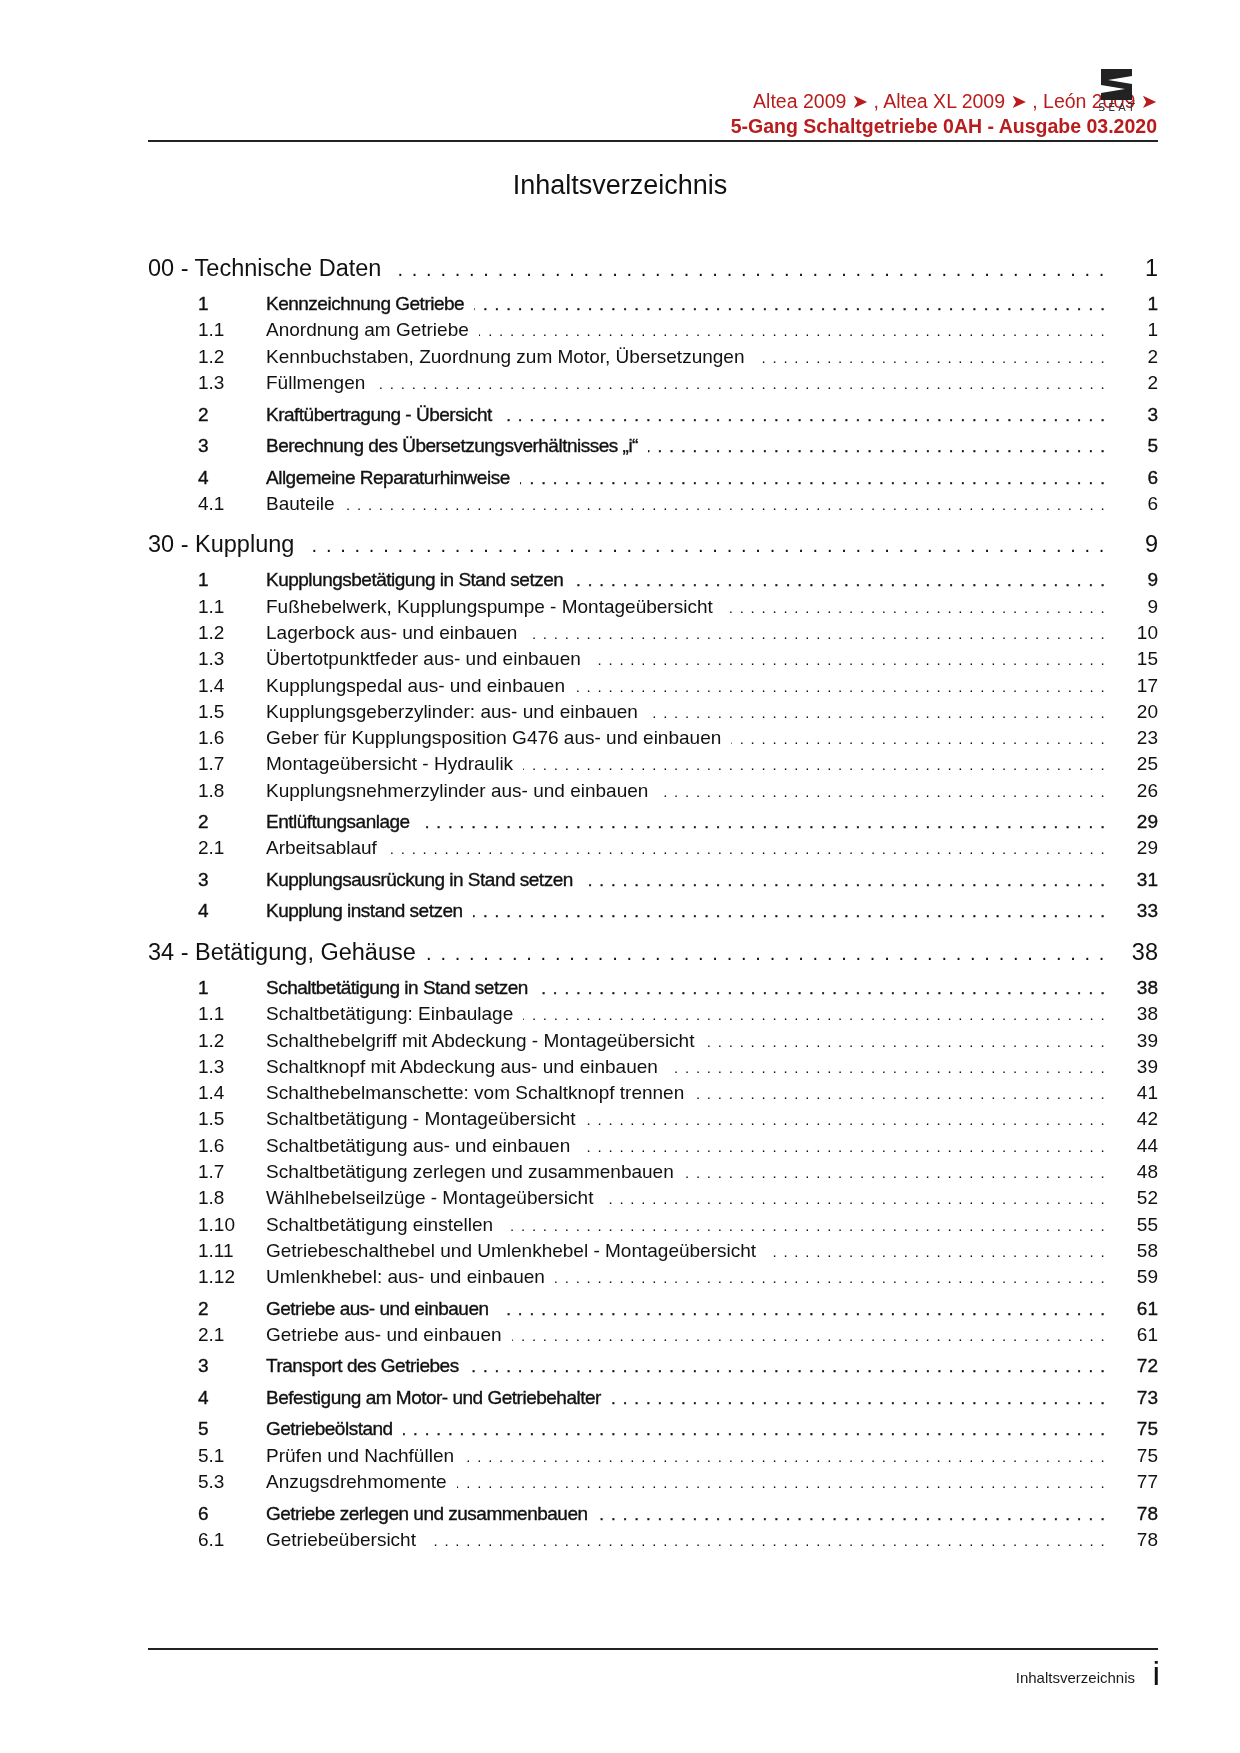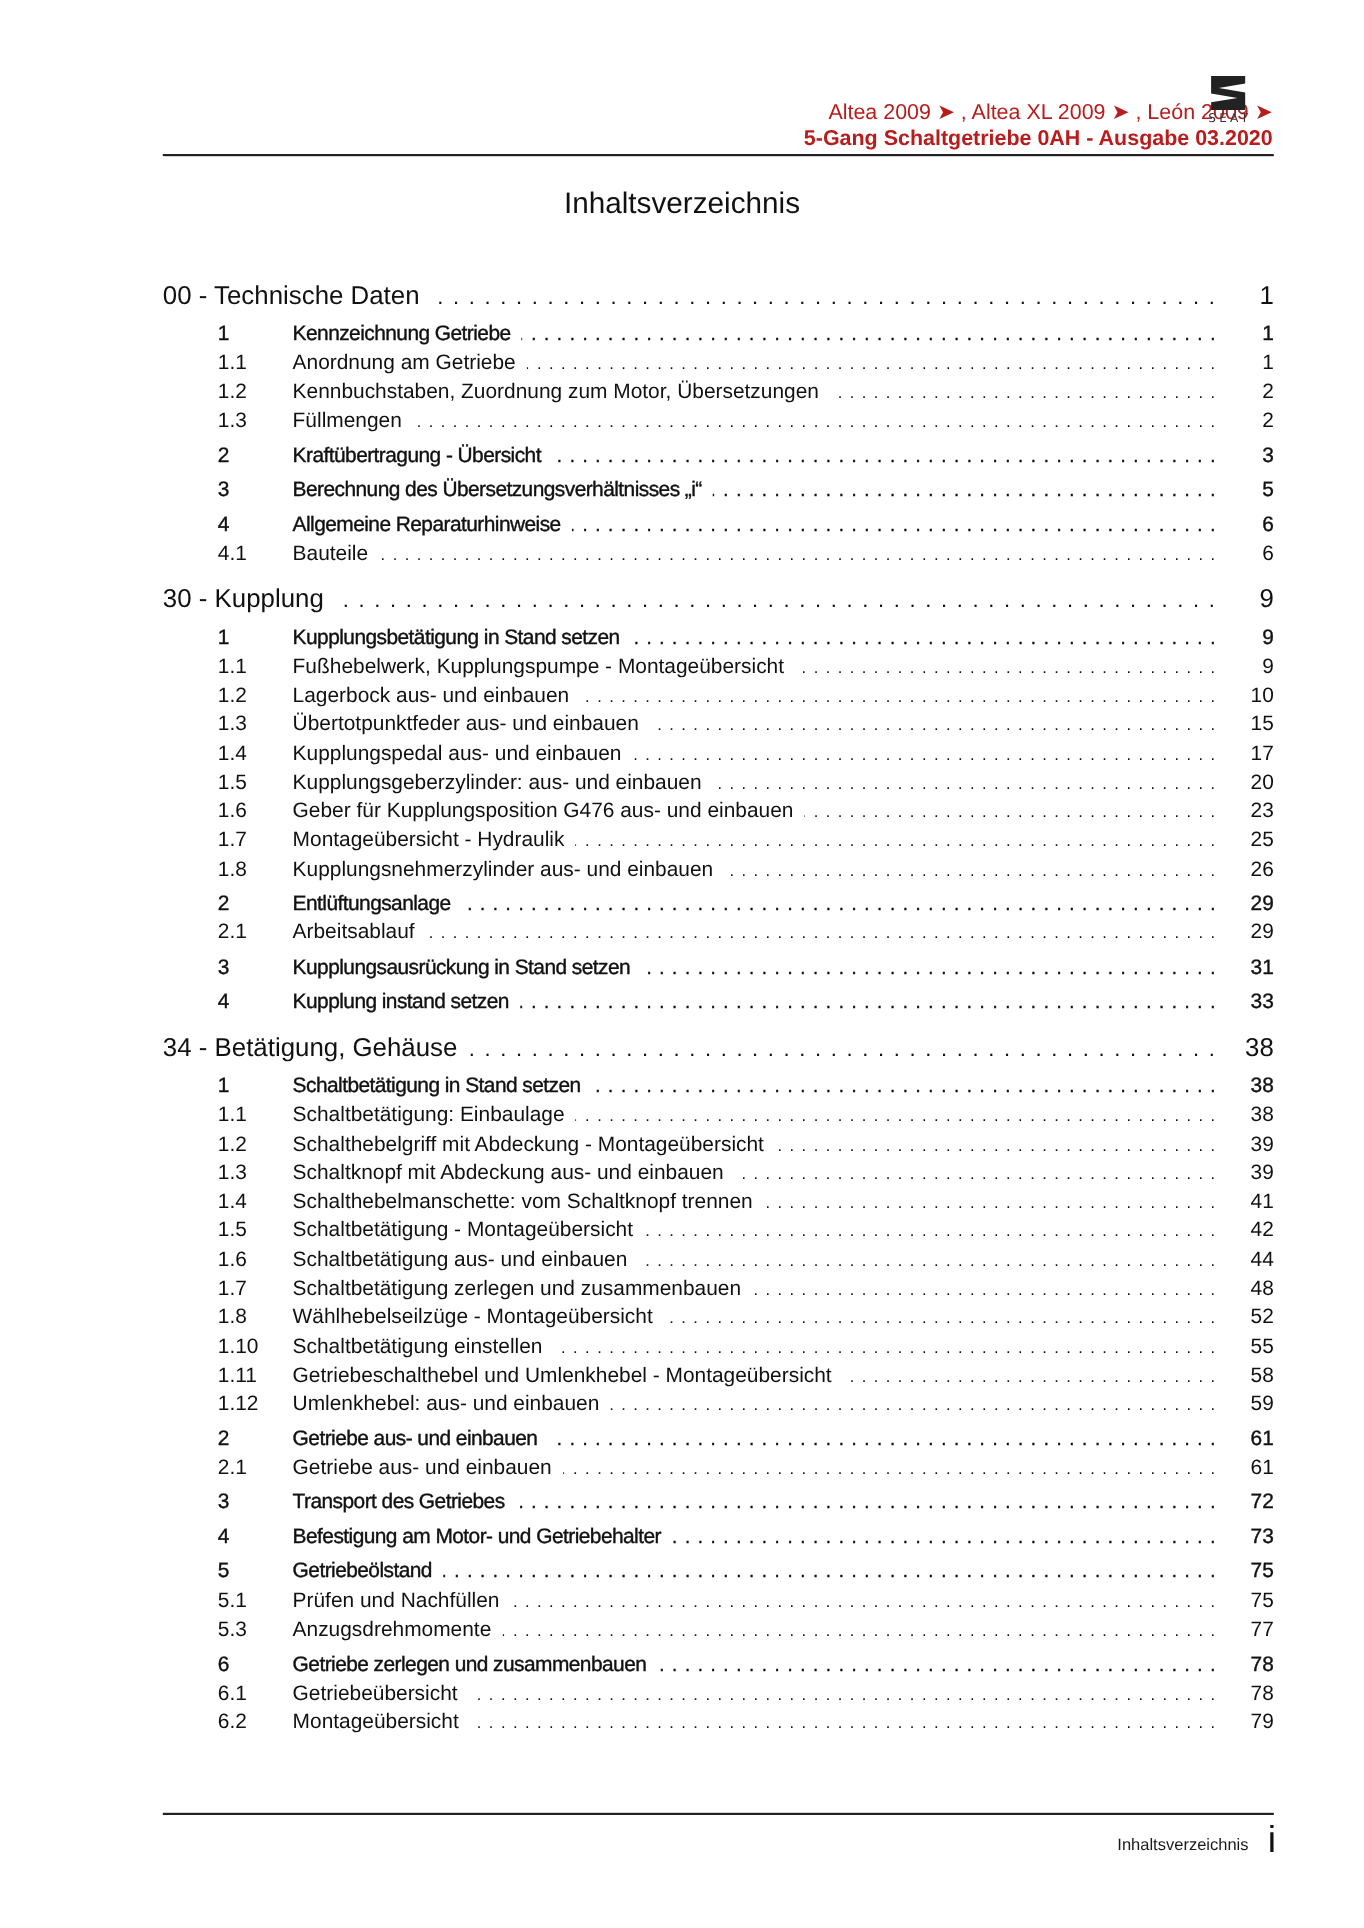--- a/index.html
+++ b/index.html
@@ -309,24 +309,18 @@
         <span class="label">Getriebe zerlegen und zusammenbauen</span>
         <span class="leader"></span>
         <span class="page">78</span>
       </div>
       <div class="row regular">
         <span class="num">6.1</span>
         <span class="label">Getriebeübersicht</span>
         <span class="leader"></span>
         <span class="page">78</span>
       </div>
-      <div class="row regular">
-        <span class="num">6.2</span>
-        <span class="label">Montageübersicht</span>
-        <span class="leader"></span>
-        <span class="page">79</span>
-      </div>
     </div>
 
   <div class="footer-rule"></div>
   <div class="footer-label">Inhaltsverzeichnis</div>
   <div class="footer-page">i</div>
 </div>
 
 </body></html>

